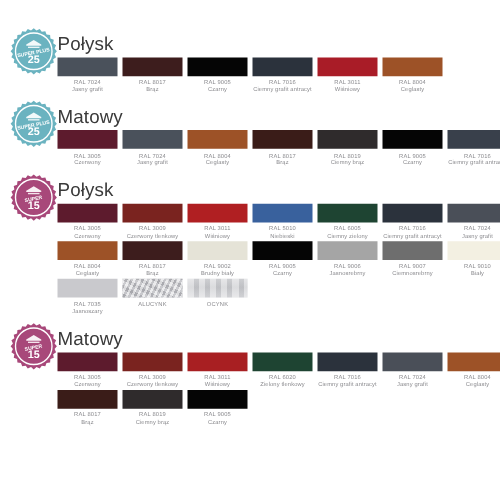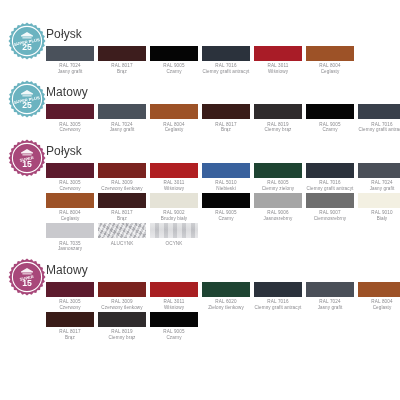--- a/index.html
+++ b/index.html
@@ -20,21 +20,21 @@
   .section-head {
     display: flex;
     align-items: flex-start;
     height: 20px;
   }
   .badge-slot {
     width: 40px; min-width: 40px;
     position: relative;
   }
   .section-title {
-    font-size: 12px;
+    font-size: 15px;
     color: #3a3a3a;
     letter-spacing: .1px;
     padding-top: 1px;
     font-weight: 400;
   }
 
   
   .badge {
     position: absolute;
     left: 2px; top: -4px;

